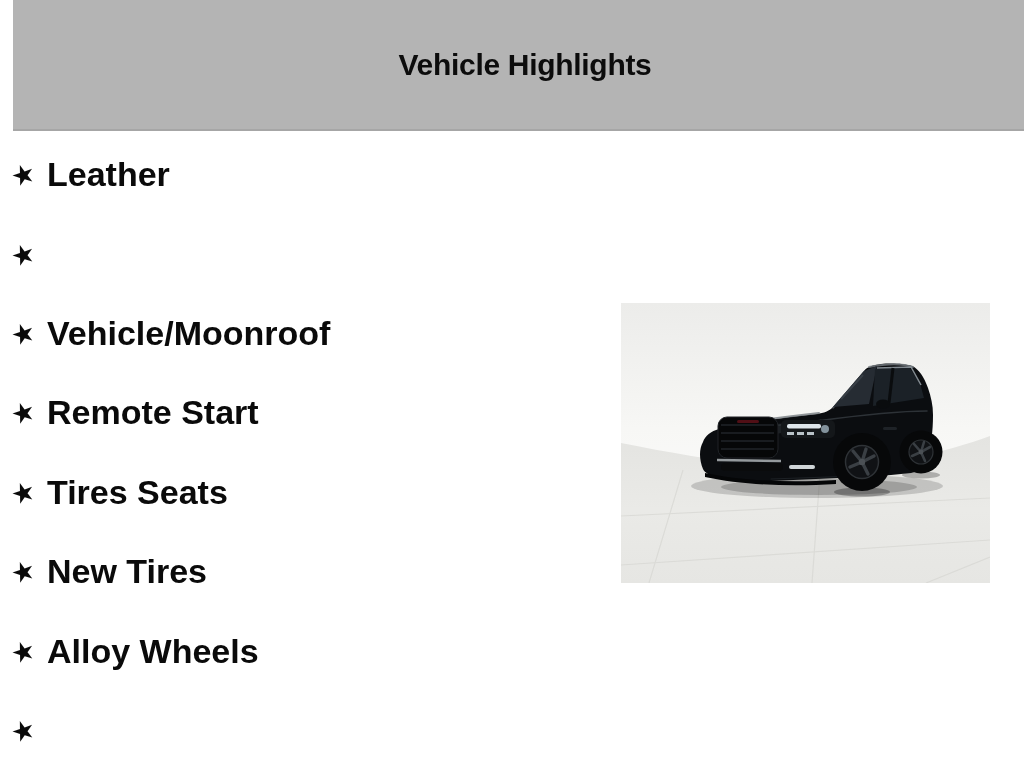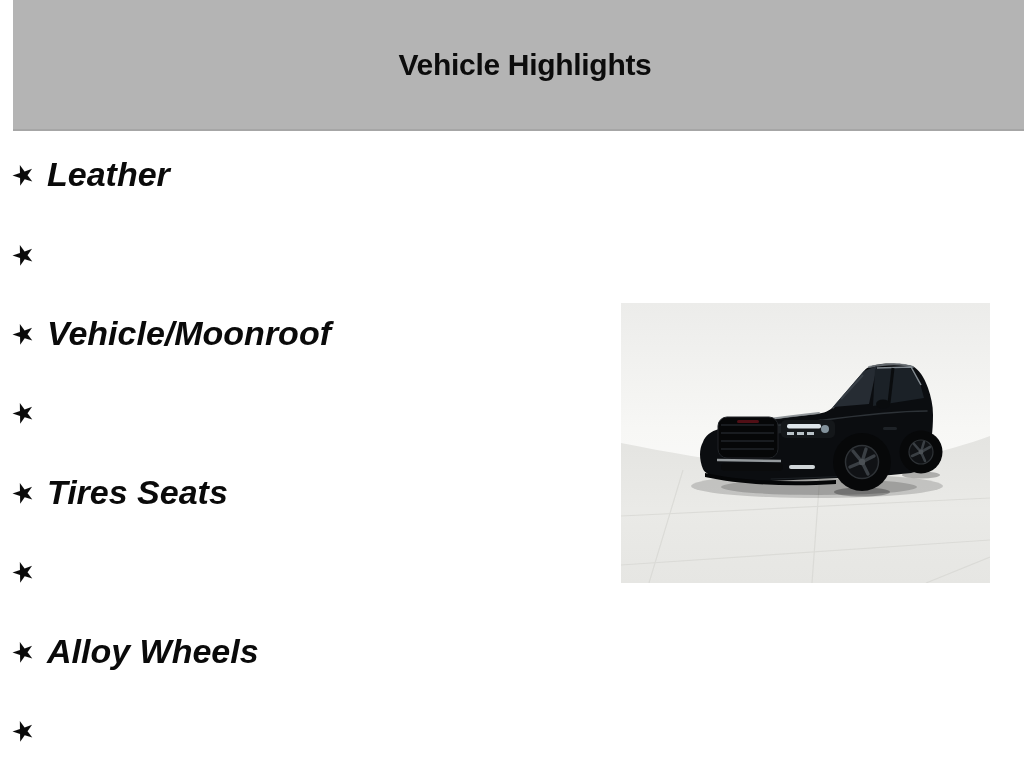--- a/index.html
+++ b/index.html
@@ -55,21 +55,20 @@
     line-height: 1;
     color: #0a0a0a;
     transform: rotate(-19deg);
   }
   .label {
     margin-left: 9px;
     font-size: 34px;
     font-weight: bold;
     color: #0a0a0a;
     white-space: nowrap;
-    font-style: italic;
   }
   
   .photo {
     position: absolute;
     left: 621px;
     top: 303px;
     width: 369px;
     height: 280px;
   }
   .photo svg { display: block; }
@@ -90,27 +89,29 @@
     </li>
     <li class="item">
       <span class="star">★</span>
     </li>
     <li class="item">
       <span class="star">★</span>
       <span class="label">Vehicle/Moonroof</span>
     </li>
     <li class="item">
       <span class="star">★</span>
+      <span class="label">Remote Start</span>
     </li>
     <li class="item">
       <span class="star">★</span>
       <span class="label">Tires Seats</span>
     </li>
     <li class="item">
       <span class="star">★</span>
+      <span class="label">New Tires</span>
     </li>
     <li class="item">
       <span class="star">★</span>
       <span class="label">Alloy Wheels</span>
     </li>
     <li class="item">
       <span class="star">★</span>
     </li>
   </ul>
 

